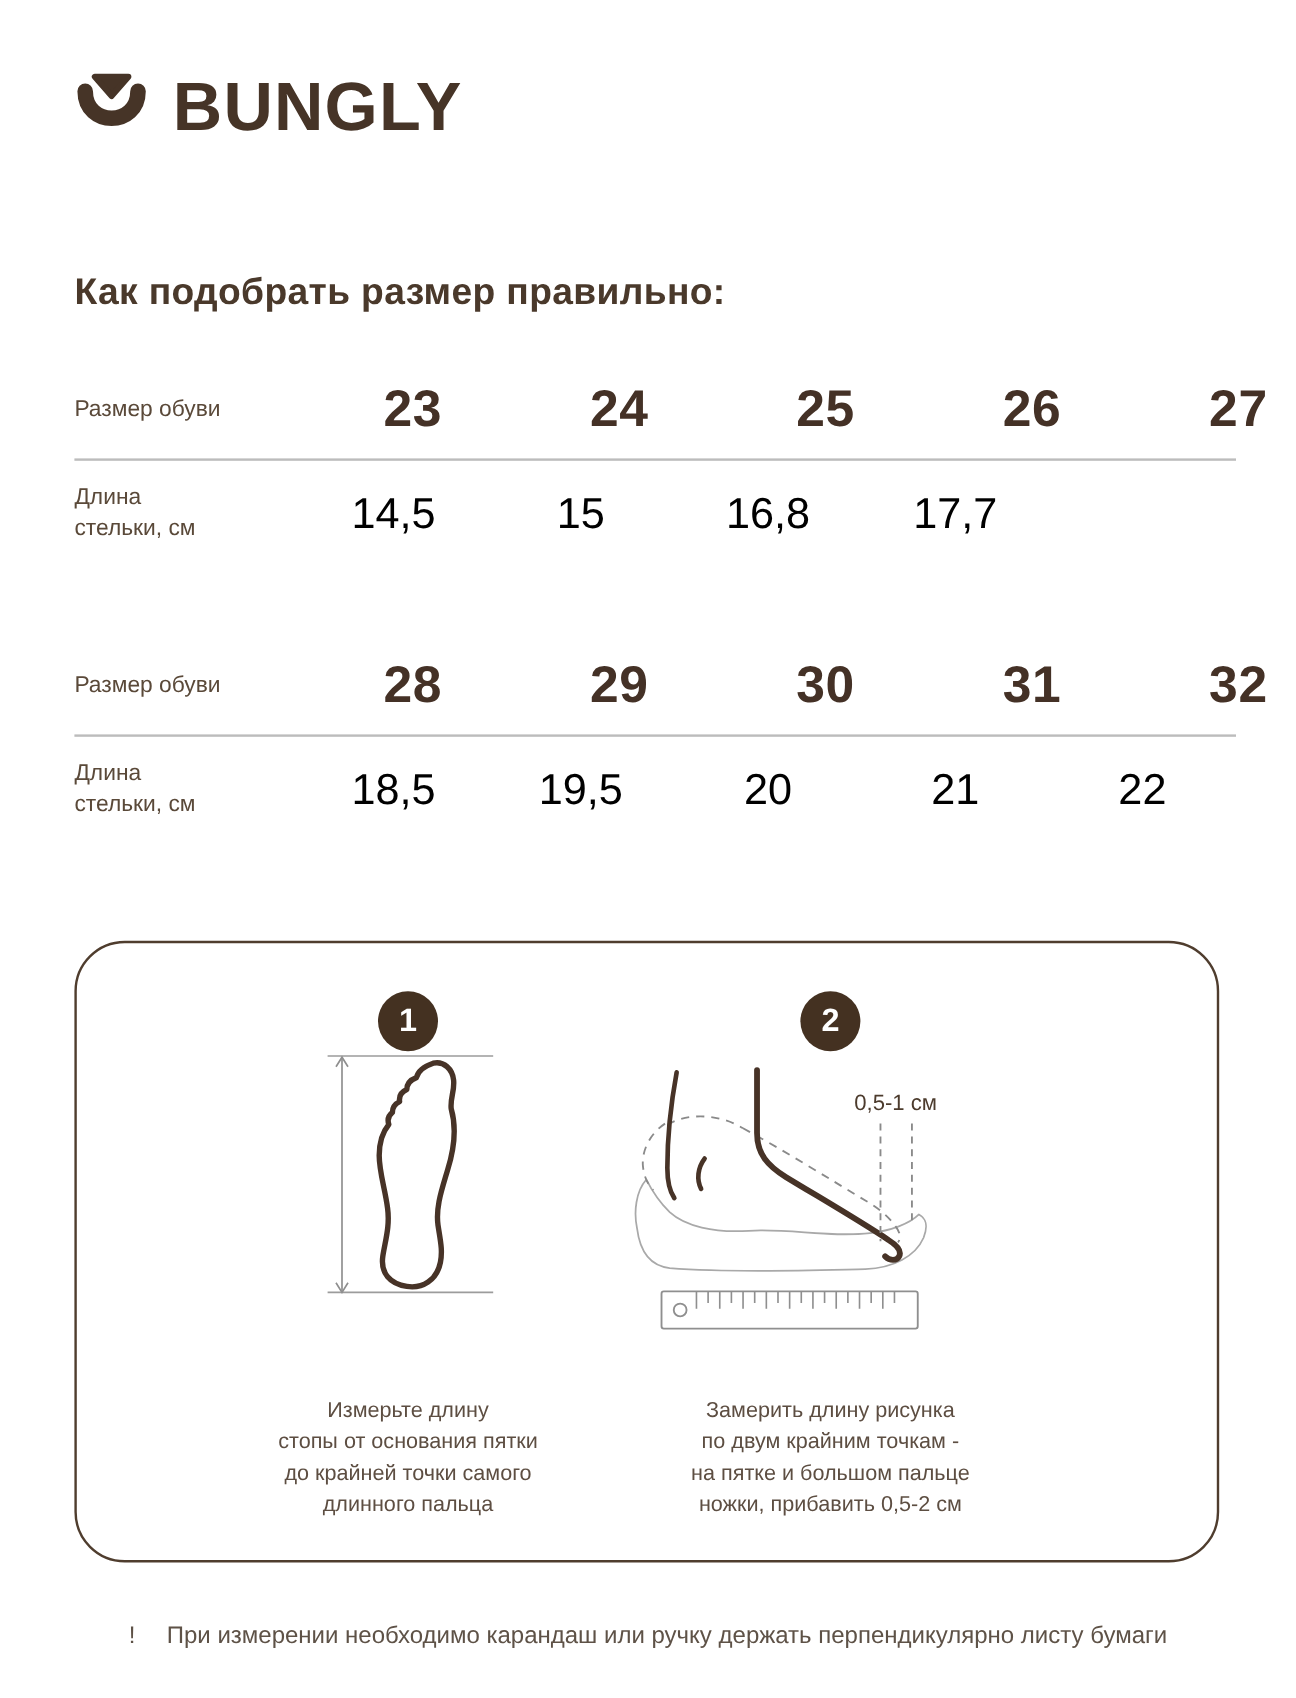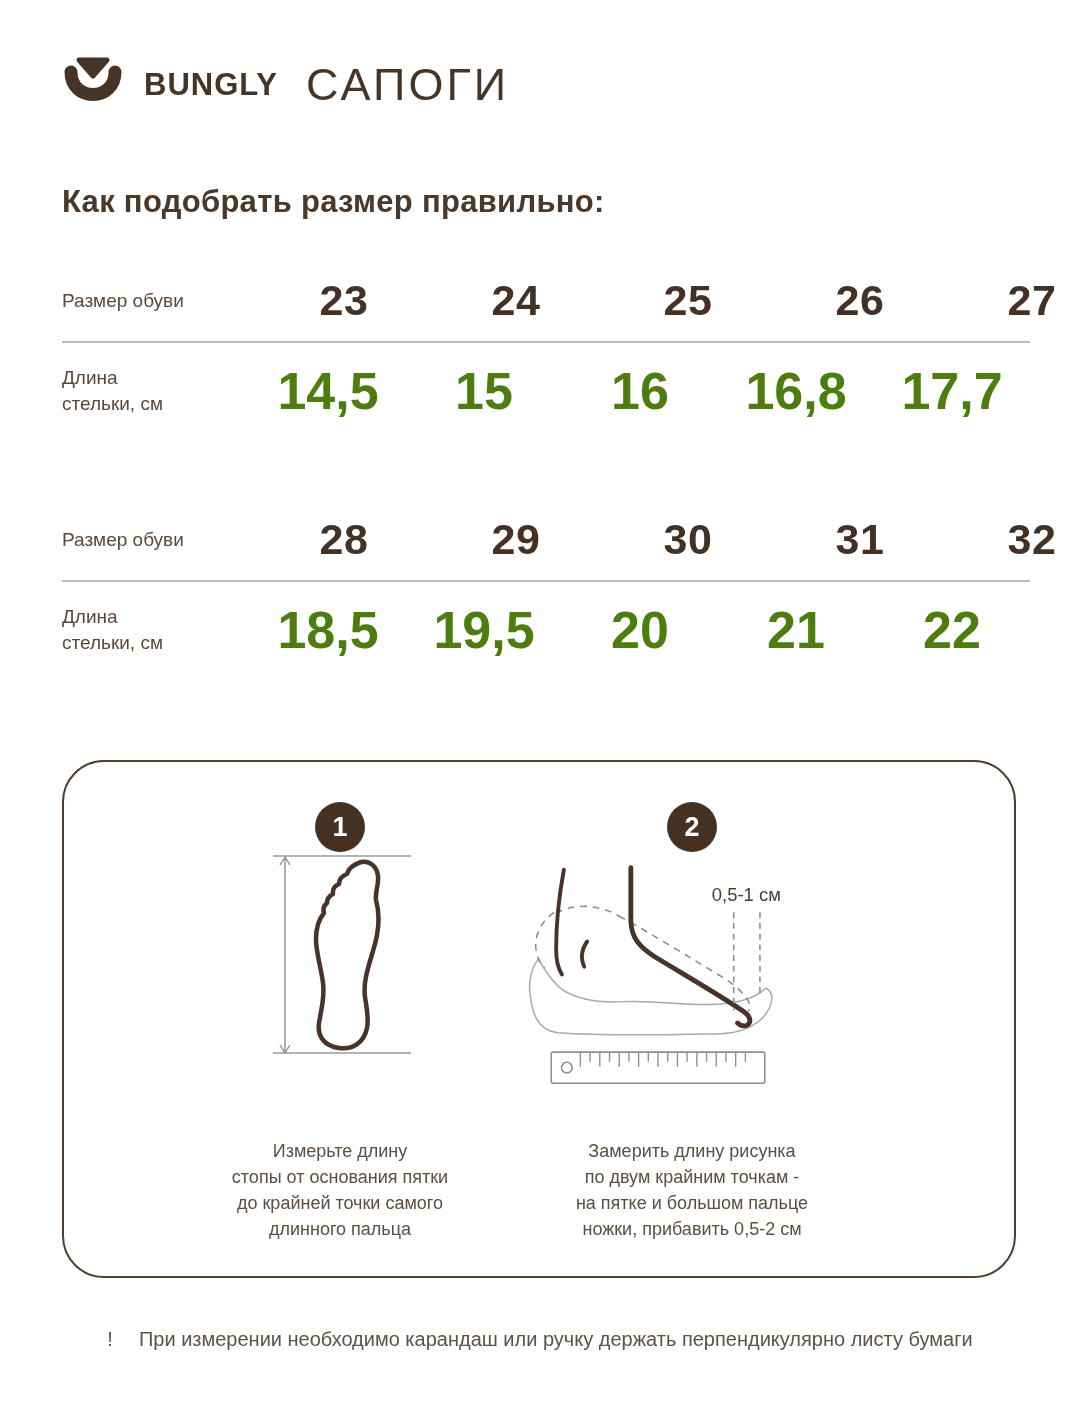--- a/index.html
+++ b/index.html
@@ -16,32 +16,32 @@
 
   
   .brand-header {
     display: flex;
     align-items: center;
     margin: 56px 62px 0 62px;
     gap: 20px;
   }
   .brand-logo { width: 62px; height: 58px; flex: 0 0 auto; }
   .brand-name {
-    font-size: 31px; font-weight: 800; letter-spacing: 1px;
+    font-size: 57px; font-weight: 800; letter-spacing: 1px;
     color: #463427;
     text-align: center;
   }
   .brand-product {
     font-size: 45px; font-weight: 400; letter-spacing: 3px;
     color: #463427; margin-left: 8px;
   }
 
   
   .heading {
-    margin: 70px 62px 0 62px;
+    margin: 103px 62px 0 62px;
     font-size: 31px; font-weight: 600; letter-spacing: 0.3px;
     color: #4a392b;
   }
 
   
   .size-table { margin: 46px 50px 0 62px; width: 968px; }
   .size-table.second { margin-top: 58px; }
   .t-row {
     display: grid;
     grid-template-columns: 188px repeat(5, 156px);
@@ -51,21 +51,21 @@
   .insole-row { padding: 18px 0 26px 0; }
   .row-label {
     font-size: 19px; line-height: 1.35; color: #5a4939;
     max-width: 130px; font-weight: 400;
   }
   .cell { text-align: center; }
   .size-cell {
     font-size: 43px; font-weight: 800; color: #443126; letter-spacing: 0.5px; text-align: center;
   }
   .insole-cell {
-    font-size: 52px; font-weight: 700; color: #4d7c0f;
+    font-size: 36px; font-weight: 400; color: #000000;
   }
   .divider { border-top: 2px solid #bcbcbc; }
 
   
   .instructions-box {
     margin: 74px 62px 0 62px;
     width: 954px;
     height: 518px;
     border: 2px solid #4f3d2e;
     border-radius: 42px;
@@ -106,40 +106,38 @@
 <body>
 
 <div class="page">
 
   <div class="brand-header">
     <svg class="brand-logo" viewBox="0 0 62 58">
       <path d="M17 4 L45 4 L31 20 Z" fill="#463427" stroke="#463427" stroke-width="5" stroke-linejoin="round"></path>
       <path d="M9 16 C9 46 53 46 53 16" fill="none" stroke="#463427" stroke-width="13" stroke-linecap="round"></path>
     </svg>
     <div class="brand-name">BUNGLY</div>
-    <div class="brand-product">САПОГИ</div>
   </div>
 
   <div class="heading">Как подобрать размер правильно:</div>
 
   <div class="size-table">
     <div class="t-row size-row">
       <div class="row-label">Размер обуви</div>
       <div class="cell size-cell">23</div>
       <div class="cell size-cell">24</div>
       <div class="cell size-cell">25</div>
       <div class="cell size-cell">26</div>
       <div class="cell size-cell">27</div>
     </div>
     <div class="divider"></div>
     <div class="t-row insole-row">
       <div class="row-label">Длина стельки, см</div>
       <div class="cell insole-cell">14,5</div>
       <div class="cell insole-cell">15</div>
-      <div class="cell insole-cell">16</div>
       <div class="cell insole-cell">16,8</div>
       <div class="cell insole-cell">17,7</div>
     </div>
   </div>
 
   <div class="size-table second">
     <div class="t-row size-row">
       <div class="row-label">Размер обуви</div>
       <div class="cell size-cell">28</div>
       <div class="cell size-cell">29</div>

